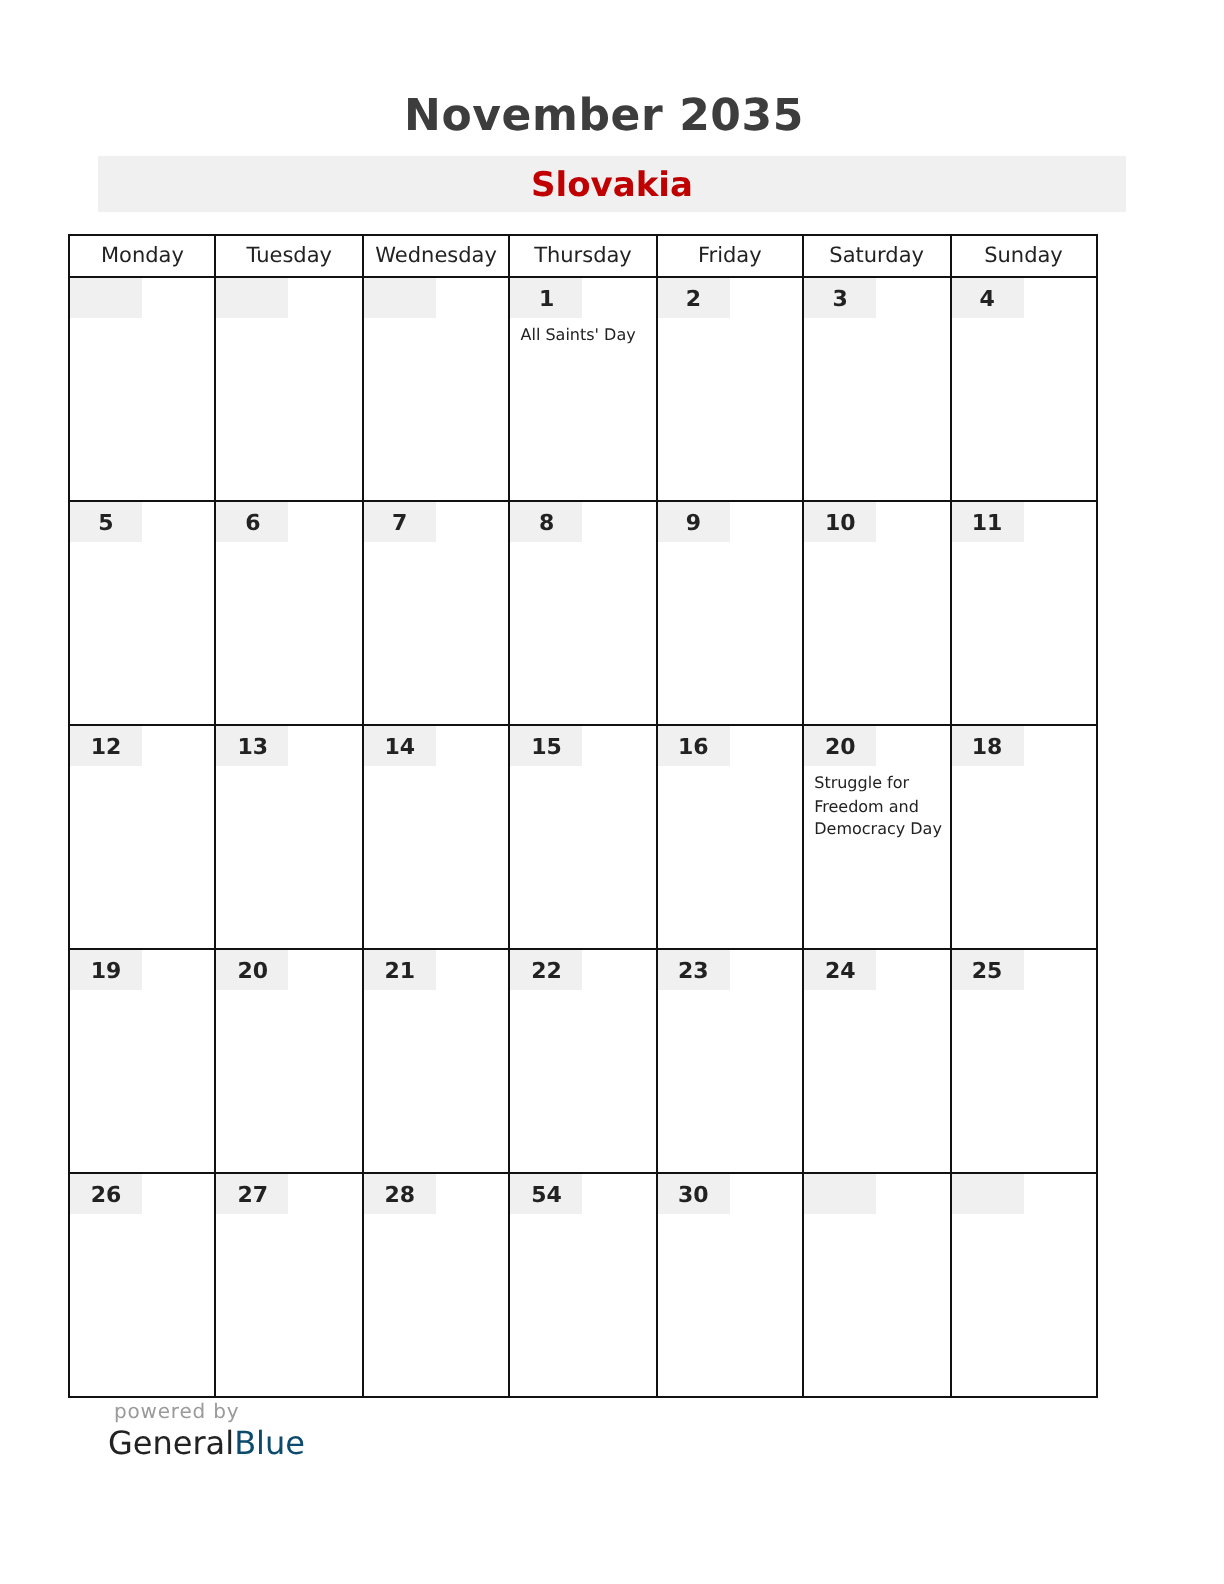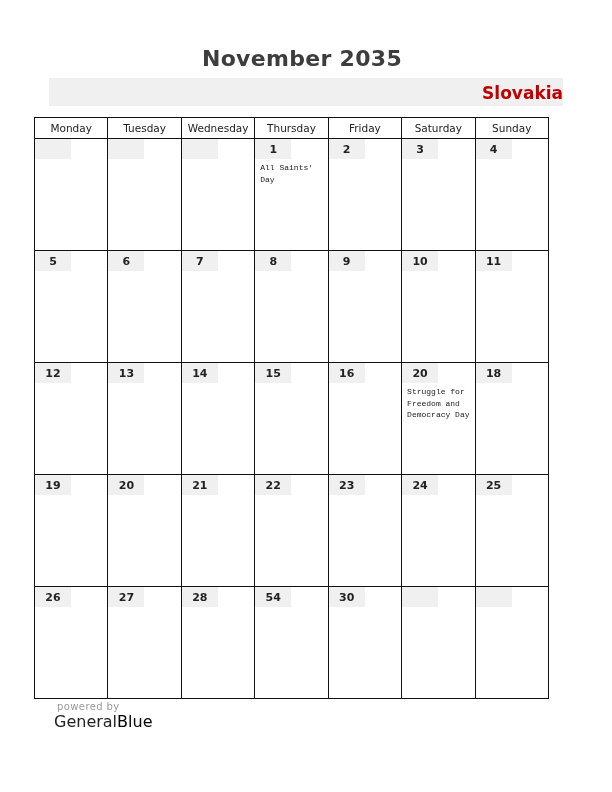--- a/index.html
+++ b/index.html
@@ -1,28 +1,28 @@
 <!DOCTYPE html>
 <html><head>
 <meta charset="utf-8">
 <style>
   html, body { margin:0; padding:0; background:#ffffff; }
   body { width:612px; height:792px; position:relative; font-family:"DejaVu Sans", sans-serif; color:#222; }
   .title { position:absolute; top:46px; left:0; width:604px; text-align:center; font-size:22px; font-weight:bold; color:#3d3d3d; letter-spacing:0.3px; }
   .country-bar { position:absolute; top:78px; left:49px; width:514px; height:28px; background:#f0f0f0; }
-  .country { display:block; text-align:right; font-size:17px; font-weight:bold; color:#c00000; line-height:30px; }
+  .country { display:block; text-align:center; font-size:17px; font-weight:bold; color:#c00000; line-height:30px; }
   table.cal { position:absolute; top:117px; left:34px; width:515px; border-collapse:collapse; table-layout:fixed; }
   table.cal th, table.cal td { border:1.3px solid #111; padding:0; }
   table.cal th { height:20px; font-size:10.5px; font-weight:normal; color:#222; text-align:center; }
   table.cal td { height:111px; vertical-align:top; }
   .daynum { display:block; width:36px; height:20px; background:#f0f0f0; font-size:11px; font-weight:bold; color:#222; line-height:22px; padding-left:0; text-align:center; }
-  .holiday { display:block; font-size:8px; color:#222; line-height:11.5px; padding:3px 0 0 5px; width:64px;font-family:Liberation Mono, monospace; }
+  .holiday { display:block; font-size:8px; color:#222; line-height:11.5px; padding:3px 0 0 5px; width:64px; }
   .powered { position:absolute; top:701px; left:57px; font-size:10px; color:#9a9a9a; letter-spacing:0.4px; }
   .brand { position:absolute; top:712px; left:54px; font-size:16px; color:#222; }
-  .brand .blue { color:#000000; }
+  .brand .blue { color:#0c4a6e; }
 </style>
 </head>
 <body>
 
 <div class="title">November 2035</div>
 <div class="country-bar">
   <span class="country">Slovakia</span>
 </div>
 
 <table class="cal">

